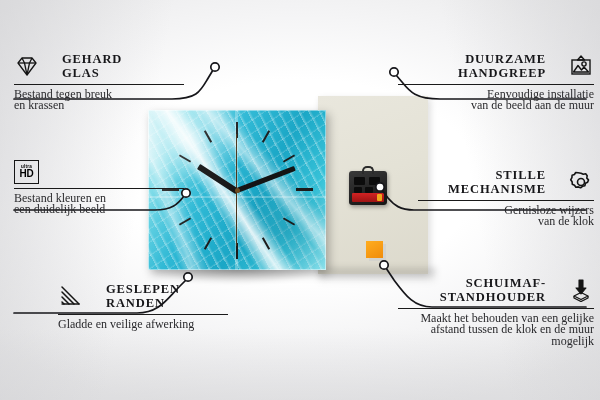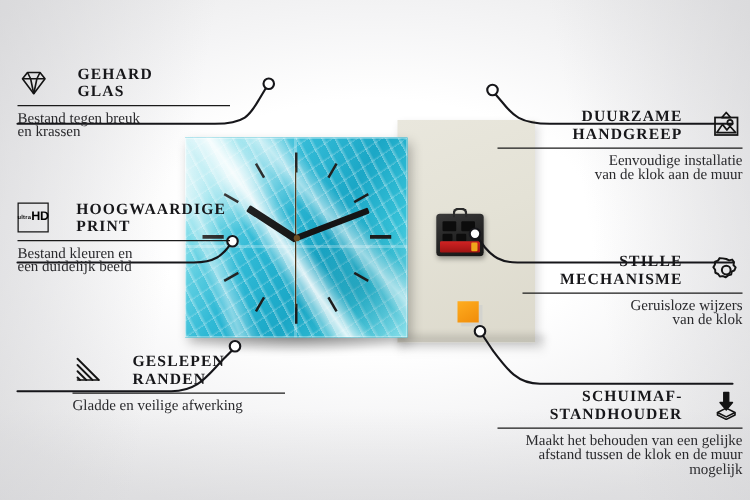--- a/index.html
+++ b/index.html
@@ -131,39 +131,39 @@
 
   
   svg.links { position:absolute; inset:0; width:600px; height:400px; }
 
   
   .callout { position:absolute; }
   .callout .head {
     display:flex; align-items:center; gap:22px;
   }
   .callout.left .head { justify-content:flex-start; }
-  .callout.right .head { justify-content:flex-end;margin-top:34px; }
+  .callout.right .head { justify-content:flex-end; }
   .title {
     font-family:"Liberation Serif", serif;
     font-size: 12.5px; font-weight:700; letter-spacing:.9px;
     color:#17171a; line-height:14px; white-space:pre-line;
   }
   .callout.right .title { text-align:right; }
   .rule { height:1px; background:#1a1a1a; margin:4px 0 4px 0; }
   .desc {
     font-family:"Liberation Serif", serif;
     font-size: 12px; color:#2a2a2d; line-height:11.4px; white-space:pre-line;
   }
   .callout.right .desc { text-align:right; }
 
   .ico { flex:0 0 auto; width:26px; height:24px; display:block; }
 
   .hd-badge {
     flex:0 0 auto; width:25px; height:24px; border:1.6px solid #151515;
-    display:flex; flex-direction:row; align-items:center; justify-content:center;
+    display:flex; flex-direction:column; align-items:center; justify-content:center;
     line-height:1;
   }
   .hd-badge .u { font-family:"Liberation Sans", sans-serif; font-size:4.6px; font-weight:700; letter-spacing:.2px; }
   .hd-badge .h { font-family:"Liberation Sans", sans-serif; font-size:10px; font-weight:700; letter-spacing:-.2px; }
 
   
   #c-gehard   { left: 14px;  top: 52px;  width: 170px; }
   #c-print    { left: 14px;  top: 160px; width: 170px; }
   #c-randen   { left: 14px;  top: 282px; width: 170px; margin-left: 44px; }
   #c-handgreep{ right: 6px;  top: 52px;  width: 196px; }
@@ -255,22 +255,20 @@
     <div class="desc">Bestand tegen breuk
 en krassen</div>
   </div>
 
   <div class="callout left" id="c-print">
     <div class="head">
       <div class="hd-badge">
         <span class="u">ultra</span>
         <span class="h">HD</span>
       </div>
-      <div class="title">HOOGWAARDIGE
-PRINT</div>
     </div>
     <div class="rule"></div>
     <div class="desc">Bestand kleuren en
 een duidelijk beeld</div>
   </div>
 
   <div class="callout left" id="c-randen">
     <div class="head">
       <svg class="ico" viewBox="0 0 26 24">
         <g stroke="#141414" stroke-width="1.5" stroke-linecap="round">
@@ -296,21 +294,21 @@
         <g fill="none" stroke="#141414" stroke-width="1.4">
           <rect x="4" y="6" width="18" height="14"></rect>
           <path d="M13,2 L9.5,6 H16.5 Z" stroke-linejoin="round"></path>
           <path d="M5.5,18 L10,11.5 L13.5,16 L16,13 L20.5,18 Z" stroke-linejoin="round"></path>
           <circle cx="16" cy="10" r="2.1"></circle>
         </g>
       </svg>
     </div>
     <div class="rule"></div>
     <div class="desc">Eenvoudige installatie
-van de klok aan de muur</div>
+van de beeld aan de muur</div>
   </div>
 
   <div class="callout right" id="c-mech">
     <div class="head">
       <div class="title">STILLE
 MECHANISME</div>
       <svg class="ico" viewBox="0 0 26 24">
         <g fill="none" stroke="#141414" stroke-width="1.6" stroke-linejoin="round">
           <path d="M13,3.2 l2.3,1.1 2.4,-0.6 1.5,2.0 -0.4,2.4 1.7,1.8 -0.9,2.3 -2.2,1.1 -0.5,2.4 -2.4,0.6 -1.9,1.5 -2.3,-0.9 -2.4,0.3 -1.4,-2.0 -2.2,-1.0 -0.2,-2.4 -1.4,-2.0 1.2,-2.1 0.2,-2.4 2.3,-0.8 1.3,-2.0 2.4,0.2 Z"></path>
           <circle cx="13" cy="12" r="3.5"></circle>

